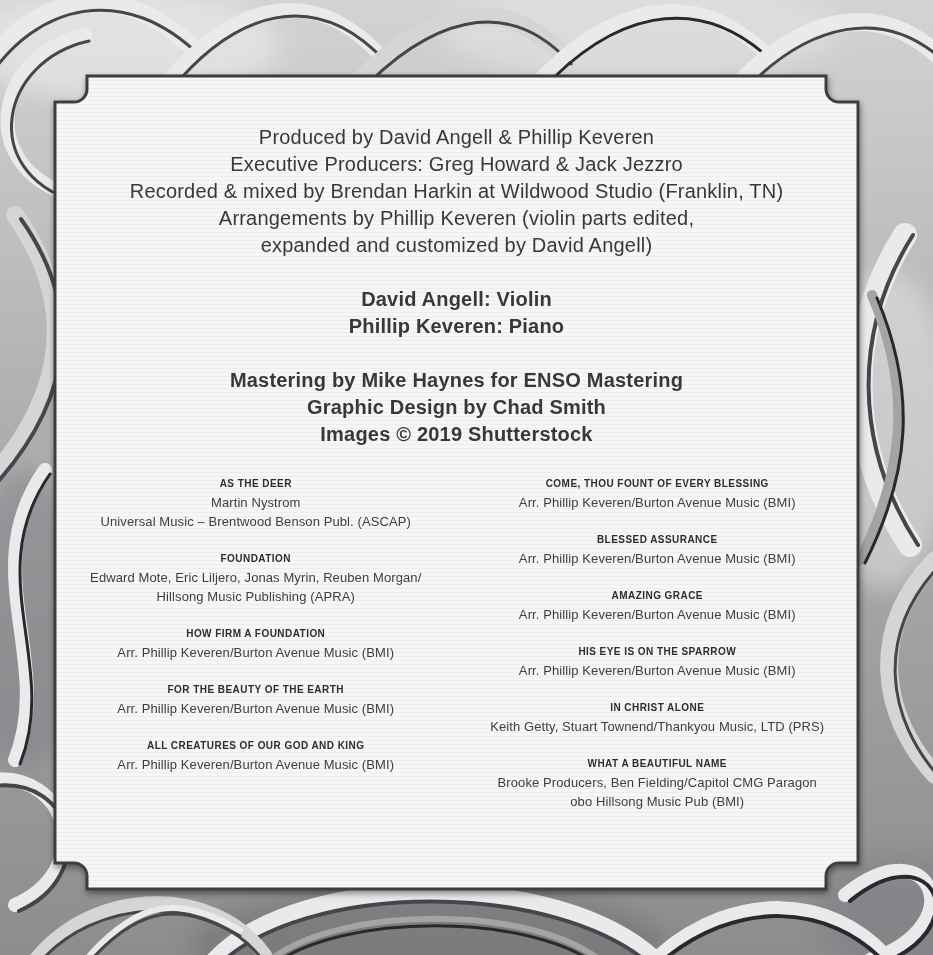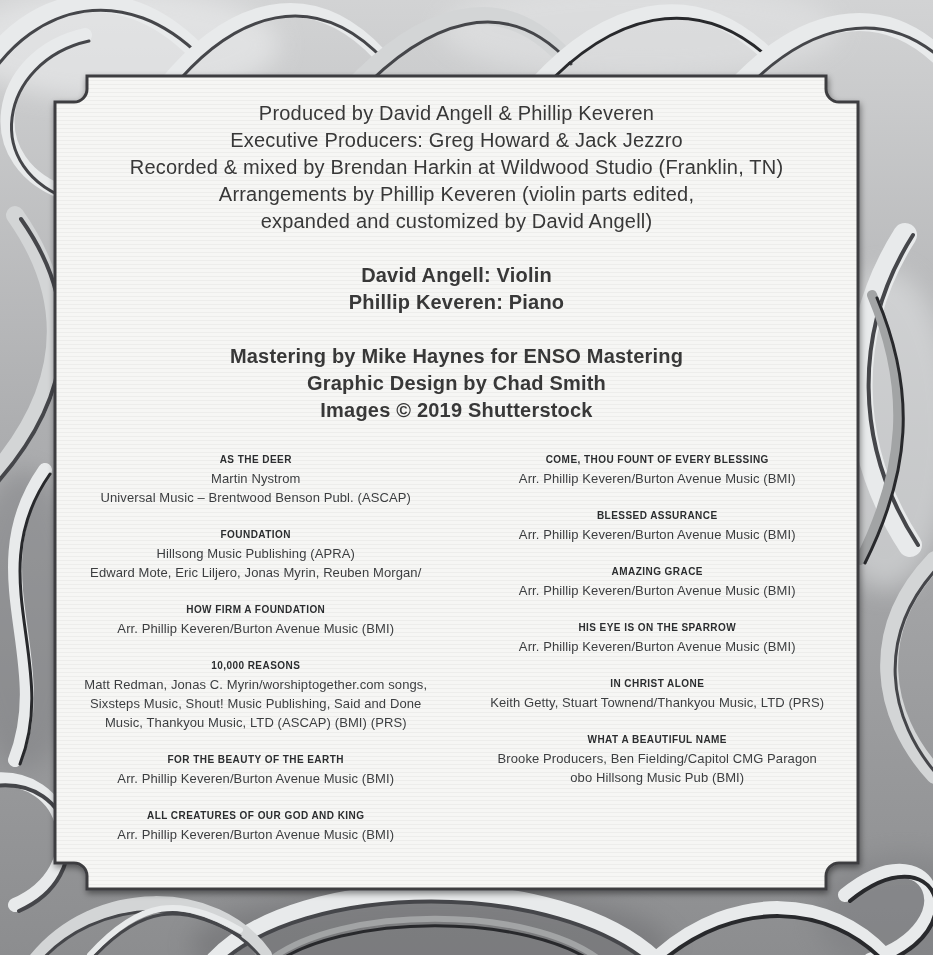--- a/index.html
+++ b/index.html
@@ -7,21 +7,21 @@
     width:933px;height:955px;overflow:hidden;position:relative;
     font-family:"Liberation Sans", sans-serif;
     background:#9d9d9f;
   }
   .stage{position:absolute;inset:0;width:933px;height:955px;}
   svg.bg{position:absolute;left:0;top:0;width:933px;height:955px;display:block;}
   svg.panel-svg{position:absolute;left:0;top:0;width:933px;height:955px;display:block;}
 
   .panel-content{
     position:absolute;left:55px;top:76px;width:803px;height:813px;
-    box-sizing:border-box;padding-top:24px;
+    box-sizing:border-box;padding-top:48px;
     text-align:center;color:#3a3a3a;border-radius:19px;
   }
   .main-block{font-size:20px;line-height:27px;letter-spacing:.2px;color:#383838;}
   .main-block + .main-block{margin-top:27px;font-weight:bold;}
   .credit-line{white-space:nowrap;}
 
   .songs{display:flex;margin-top:26px;}
   .song-col{flex:1;padding:0 8px;}
   .entry{margin-bottom:18px;}
   .stitle{
@@ -162,32 +162,26 @@
     <div class="songs">
 
       <div class="song-col">
         <div class="entry">
           <div class="stitle">AS THE DEER</div>
           <div class="sline">Martin Nystrom</div>
           <div class="sline">Universal Music – Brentwood Benson Publ. (ASCAP)</div>
         </div>
         <div class="entry">
           <div class="stitle">FOUNDATION</div>
+          <div class="sline">Edward Mote, Eric Liljero, Jonas Myrin, Reuben Morgan/</div>
           <div class="sline">Hillsong Music Publishing (APRA)</div>
-          <div class="sline">Edward Mote, Eric Liljero, Jonas Myrin, Reuben Morgan/</div>
         </div>
         <div class="entry">
           <div class="stitle">HOW FIRM A FOUNDATION</div>
           <div class="sline">Arr. Phillip Keveren/Burton Avenue Music (BMI)</div>
-        </div>
-        <div class="entry">
-          <div class="stitle">10,000 REASONS</div>
-          <div class="sline">Matt Redman, Jonas C. Myrin/worshiptogether.com songs,</div>
-          <div class="sline">Sixsteps Music, Shout! Music Publishing, Said and Done</div>
-          <div class="sline">Music, Thankyou Music, LTD (ASCAP) (BMI) (PRS)</div>
         </div>
         <div class="entry">
           <div class="stitle">FOR THE BEAUTY OF THE EARTH</div>
           <div class="sline">Arr. Phillip Keveren/Burton Avenue Music (BMI)</div>
         </div>
         <div class="entry">
           <div class="stitle">ALL CREATURES OF OUR GOD AND KING</div>
           <div class="sline">Arr. Phillip Keveren/Burton Avenue Music (BMI)</div>
         </div>
       </div>

